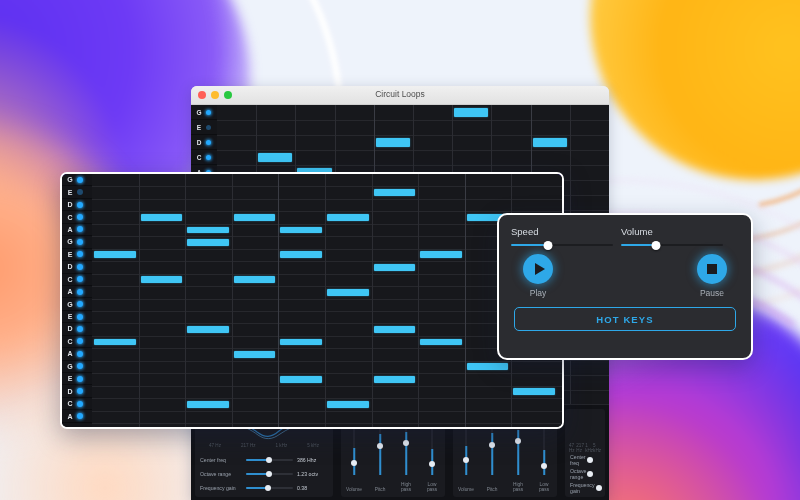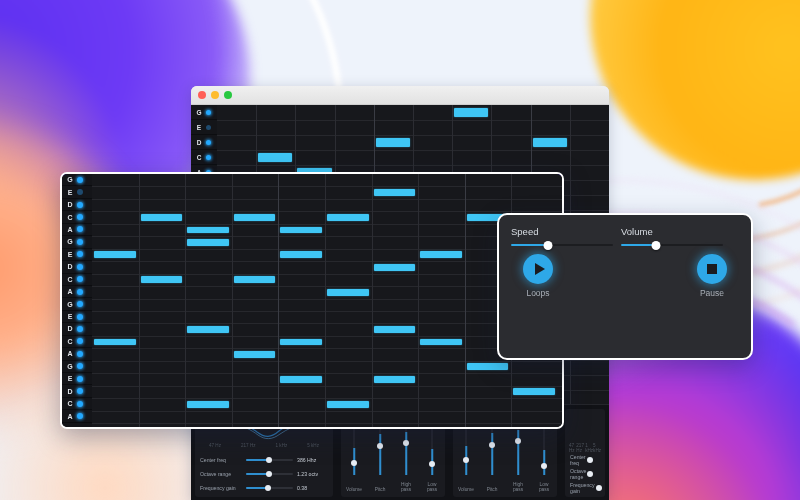--- a/index.html
+++ b/index.html
@@ -202,20 +202,21 @@
   <div class="swirl blob-bl"></div>
 
 
   <div class="win-back">
     <div class="titlebar">
       <div class="lights">
         <span class="lt r"></span>
         <span class="lt y"></span>
         <span class="lt g"></span>
       </div>
+      <div class="win-title">Circuit Loops</div>
     </div>
     <div class="back-body">
       <div class="roll" id="back-roll">
         <div class="keys" id="back-keys">
             <div class="keyrow" style="height: 15px;">
               <span class="keyname">G</span>
               <span class="dot"></span>
             </div>
             <div class="keyrow" style="height: 15px;">
               <span class="keyname">E</span>
@@ -638,27 +639,28 @@
           <div class="cs-knob" id="vol-knob" style="left: 34%;"></div>
         </div>
       </div>
     </div>
 
     <div class="transport">
       <div class="tbtn">
         <div class="circ">
             <div class="tri"></div>
           </div>
-        <div class="tlabel">Loops</div>
+        <div class="tlabel">Play</div>
       </div>
       <div class="tbtn">
         <div class="circ">
             <div class="sq"></div>
           </div>
         <div class="tlabel">Pause</div>
       </div>
     </div>
 
     <div class="ctrl-buttons">
+      <div class="obtn">HOT KEYS</div>
     </div>
   </div>
 
 </div>
 
 </body></html>

